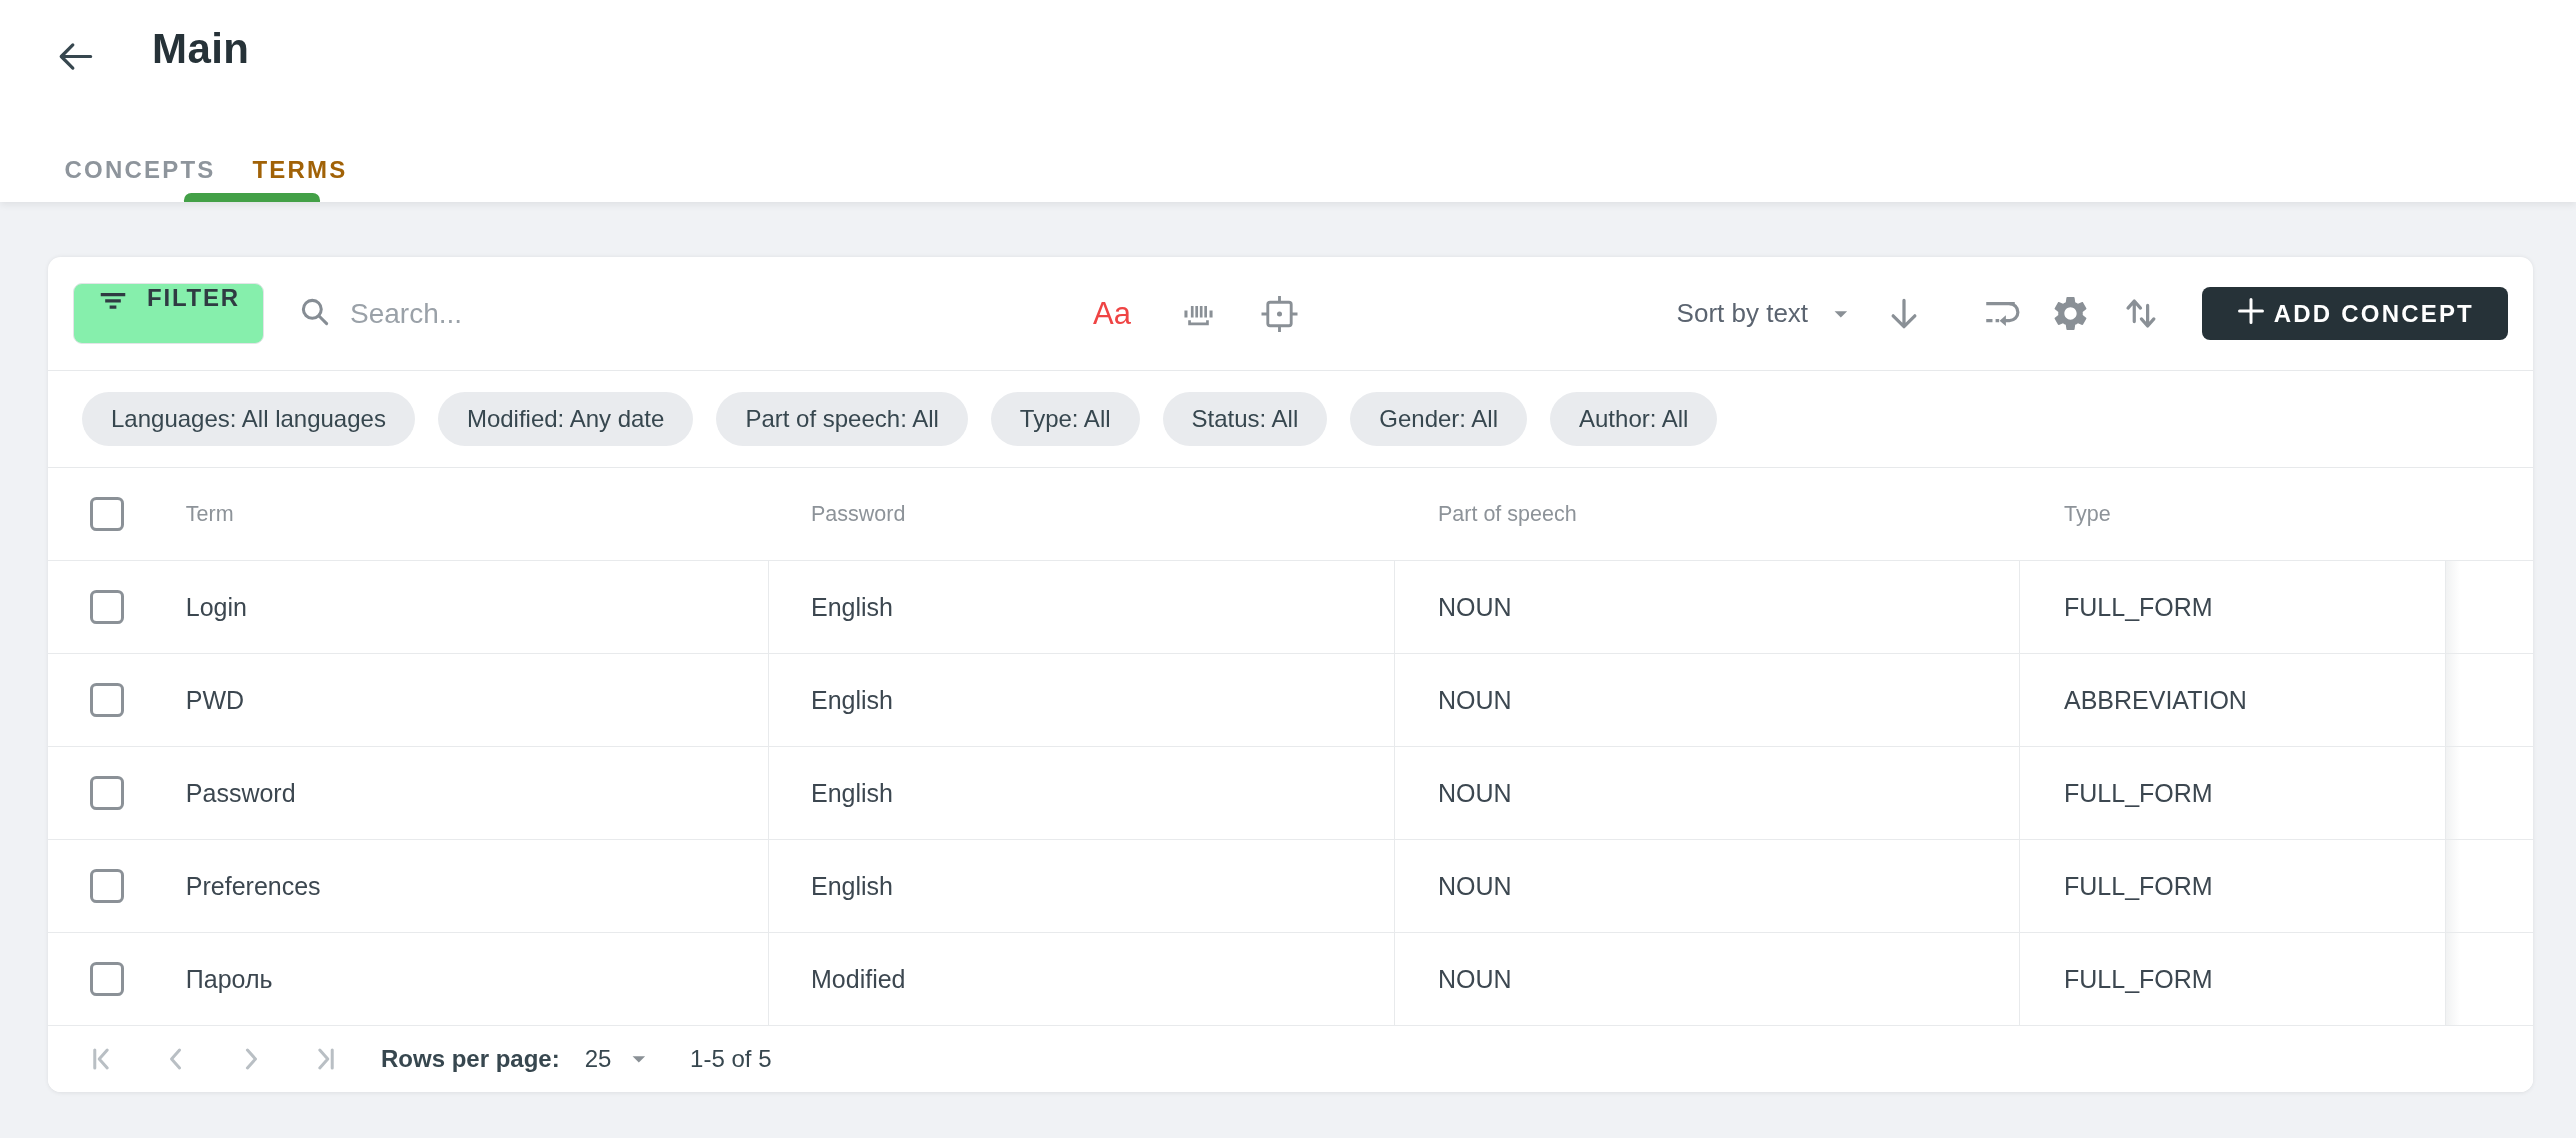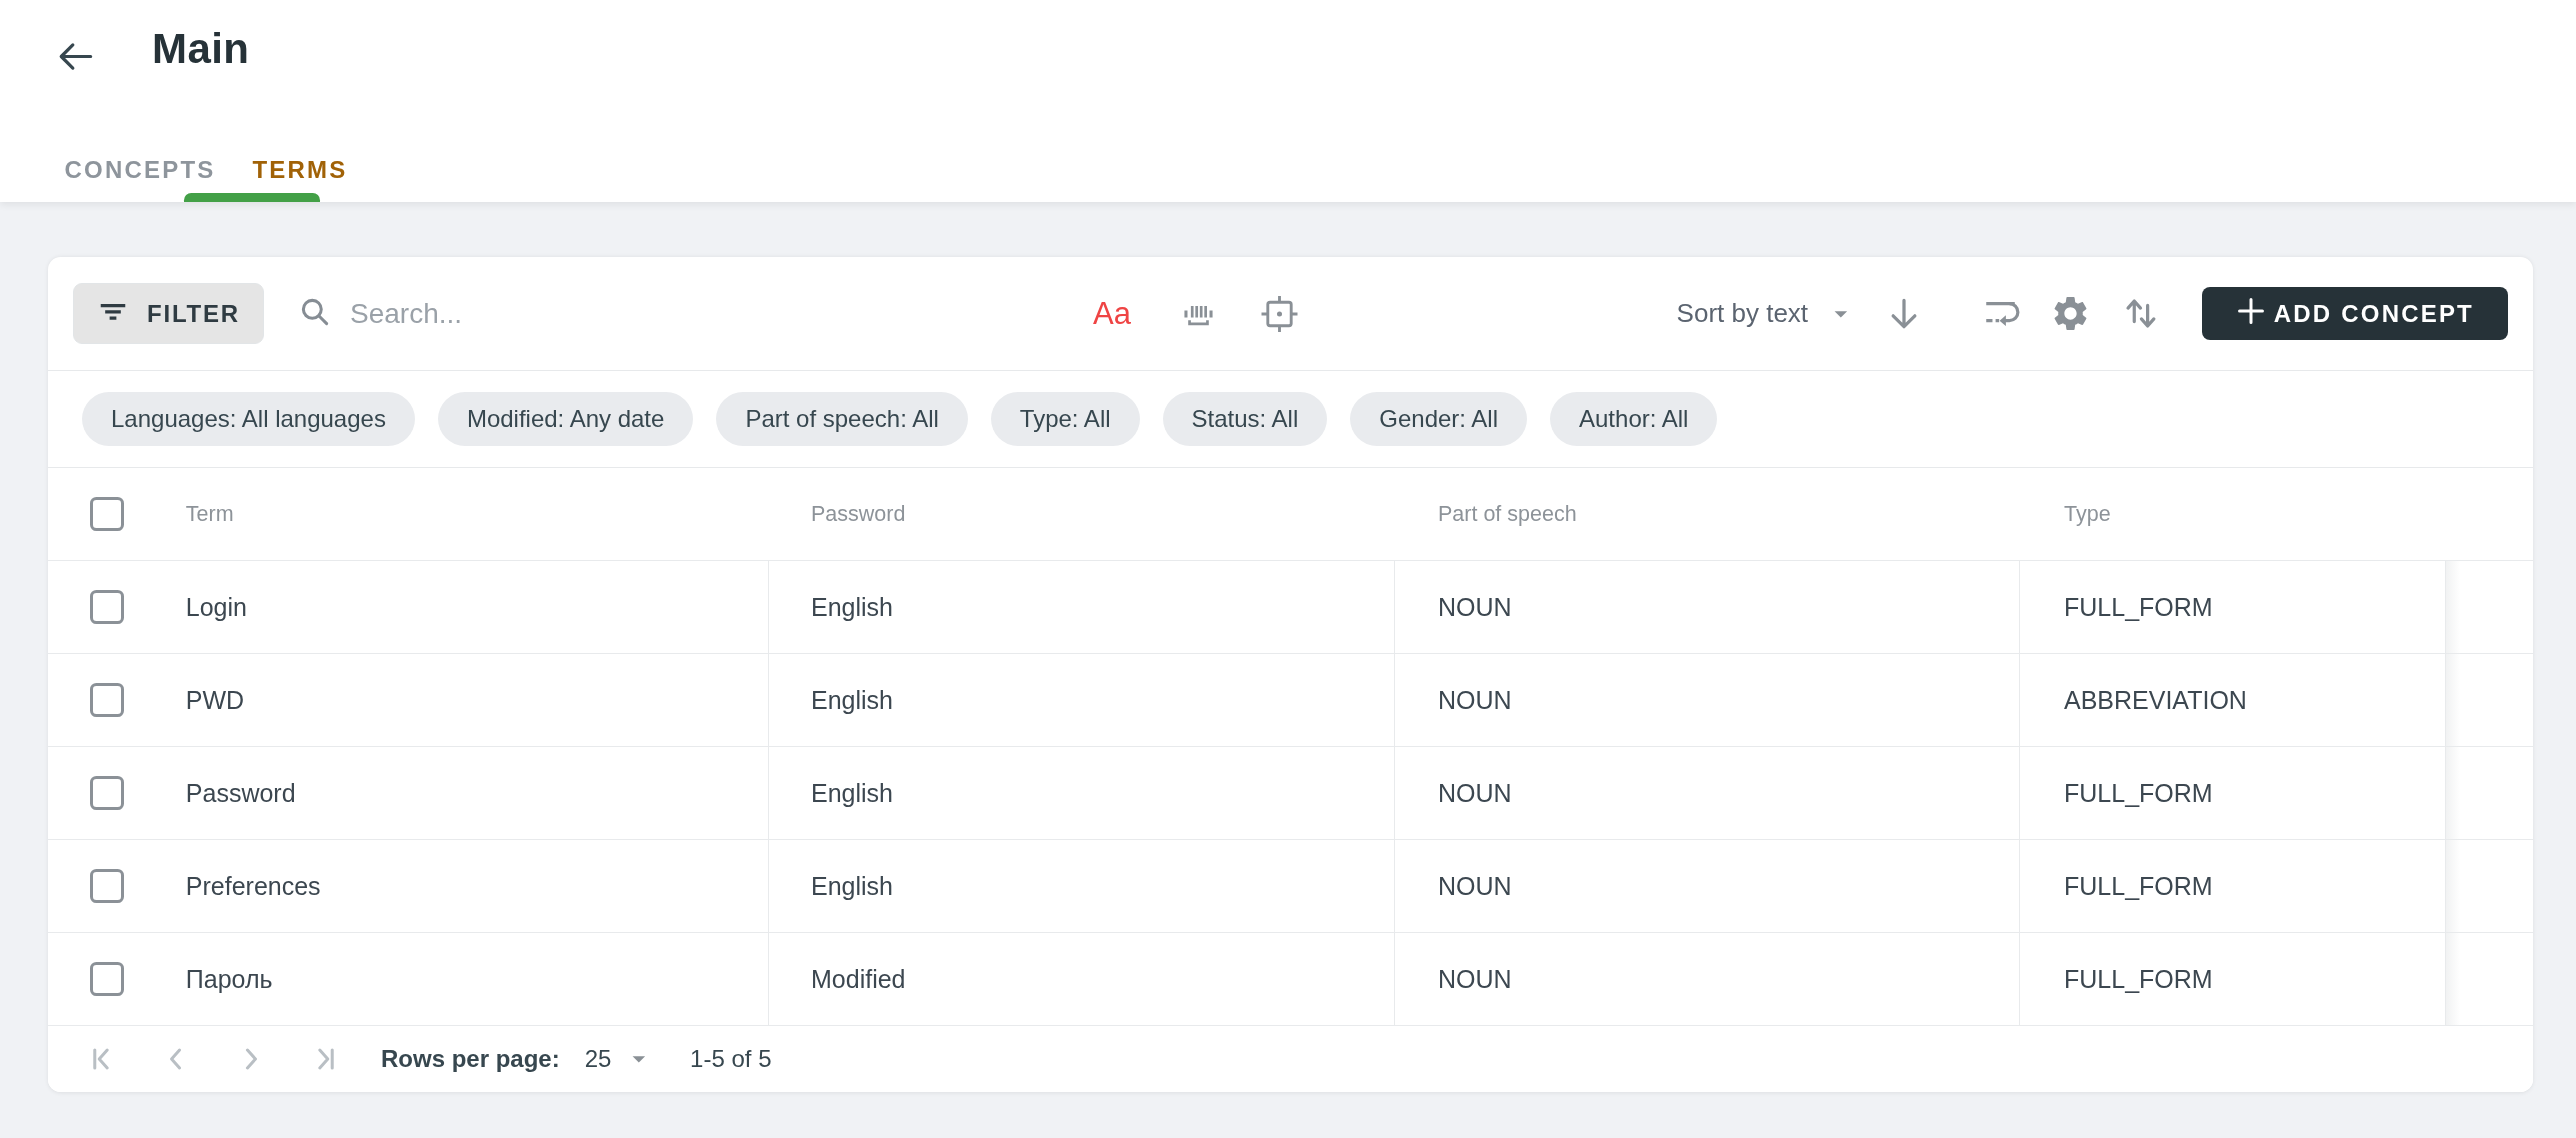--- a/index.html
+++ b/index.html
@@ -22,22 +22,22 @@
   .tab-indicator { position:absolute; left:184px; bottom:0; width:136px; height:9px; background:#43a047; border-radius:7.2px 7.2px 0 0; }
   
   .card {
     position:absolute; left:48px; top:257px; width:2485px; height:835px;
     background:#ffffff; border-radius:12.5px; box-shadow:0 0.9px 4.5px rgba(0,0,0,0.08);
     display:flex; flex-direction:column; overflow:hidden;
   }
   
   .toolbar { position:relative; height:114px; flex:0 0 114px; display:flex; align-items:center; padding:0 25px; border-bottom:0.9px solid #e7e9eb; }
   .filter-btn {
-    display:flex; align-items:center; justify-content:center; gap:18px;
-    width:191px; height:61px; background:#e5e5e5; border:1.8px solid #e2e5e7; border-radius:9px;
+    display:flex; justify-content:center; gap:18px;
+    width:191px; height:61px; background:#86efac; border:1.8px solid #e2e5e7; border-radius:9px;
     font-size:24px; font-weight:600; letter-spacing:1.8px; color:#2f3b42; cursor:pointer;
   }
   .search-box { display:flex; align-items:center; margin-left:34px; gap:18px; }
   .search-input { border:none; outline:none; font-family:"Liberation Sans",sans-serif; font-size:28px; color:#3c4750; width:465px; background:transparent; }
   .search-input::placeholder { color:#9aa1a8; }
   .mid-icon { position:absolute; top:50%; transform:translateY(-50%); display:flex; align-items:center; justify-content:center; cursor:pointer; }
   .aa-icon { left:1045px; font-size:31px; font-weight:400; color:#ef4444; }
   .barcode-icon { left:1129px; }
   .viewfinder-icon { left:1209px; }
   .right-cluster { margin-left:auto; display:flex; align-items:center; }

